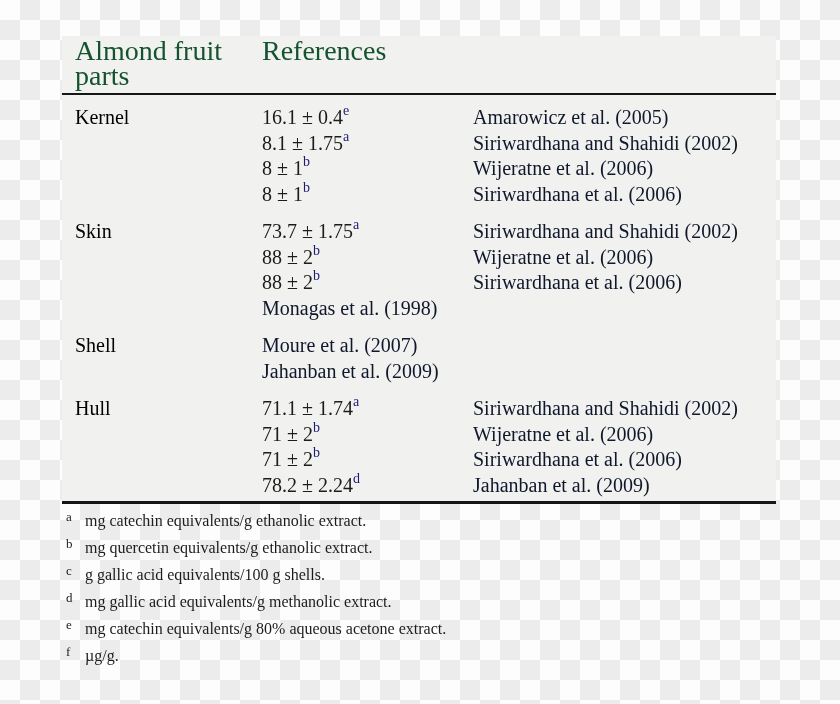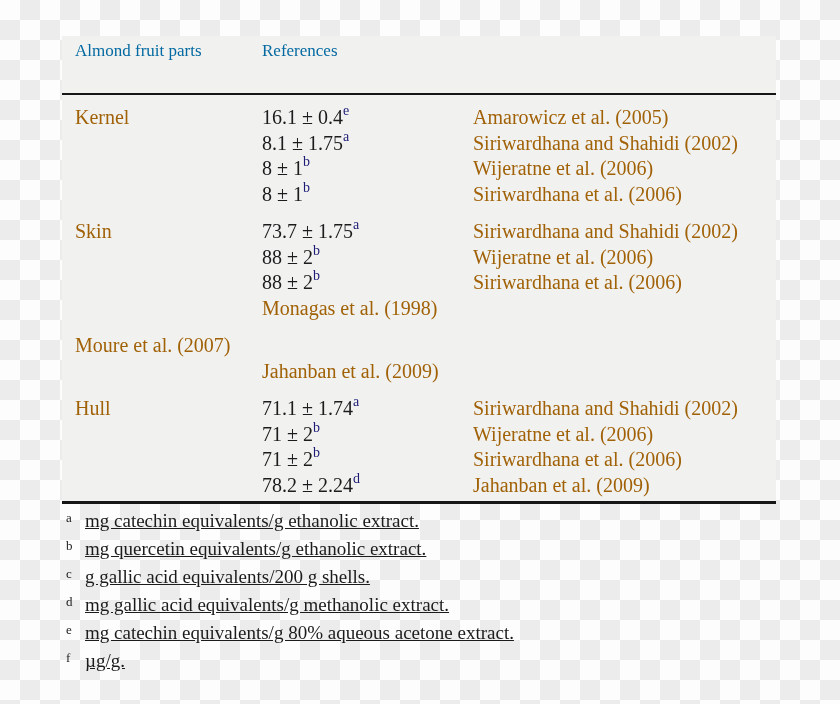--- a/index.html
+++ b/index.html
@@ -28,39 +28,39 @@
 
   .thead {
     display: grid;
     grid-template-columns: 187px 211px 1fr;
     box-sizing: border-box;
     height: 59px;
     padding: 2px 0 0 13px;
     border-bottom: 2px solid #161616;
   }
   .th {
-    font-size: 17px;
+    font-size: 28px;
     line-height: 25px;
-    color: #0369a1;
+    color: #14532d;
   }
   .th.c1 { max-width: 150px; }
   .th.c2 { max-width: 175px; }
 
   .tbody { padding: 10px 0 0 13px; }
   .tgroup { margin-bottom: 12px; }
   .trow {
     display: grid;
     grid-template-columns: 187px 211px 1fr;
     line-height: 25.5px;
     white-space: nowrap;
   }
   .cell { font-size: 20px; }
-  .cell.part { color: #a16207; }
+  .cell.part { color: #000000; }
   .cell.value { color: #1c1c1c; }
-  .cell.ref { color: #a16207; }
+  .cell.ref { color: #0f172a; }
 
   sup.vsup {
     font-size: 14px;
     line-height: 0;
     position: relative;
     top: -1px;
     vertical-align: super;
     color: #1b1b74;
   }
 
@@ -78,24 +78,23 @@
   .fn-sup {
     width: 19px;
     padding-left: 4px;
     font-size: 13px;
     position: relative;
     top: -5px;
     color: #1c1c1c;
     flex: 0 0 auto;
   }
   .fn-text {
-    font-size: 19px;
+    font-size: 16px;
     color: #1c1c1c;
     white-space: nowrap;
-    text-decoration: underline;
   }
 </style>
 </head>
 <body>
 
 <div class="stage">
   <div class="table-card">
     <div class="thead">
       <div class="th c1">Almond fruit parts</div>
       <div class="th c3">References</div>
@@ -139,20 +138,21 @@
             <div class="cell value"><span>88 ± 2</span><sup class="vsup">b</sup></div>
             <div class="cell ref">Siriwardhana et al. (2006)</div>
           </div>
           <div class="trow">
             <div class="cell part"></div>
             <div class="cell ref">Monagas et al. (1998)</div>
           </div>
         </div>
         <div class="tgroup">
           <div class="trow">
+            <div class="cell part">Shell</div>
             <div class="cell ref">Moure et al. (2007)</div>
           </div>
           <div class="trow">
             <div class="cell part"></div>
             <div class="cell ref">Jahanban et al. (2009)</div>
           </div>
         </div>
         <div class="tgroup">
           <div class="trow">
             <div class="cell part">Hull</div>
@@ -182,21 +182,21 @@
       <div class="fn">
         <span class="fn-sup">a</span>
         <span class="fn-text">mg catechin equivalents/g ethanolic extract.</span>
       </div>
       <div class="fn">
         <span class="fn-sup">b</span>
         <span class="fn-text">mg quercetin equivalents/g ethanolic extract.</span>
       </div>
       <div class="fn">
         <span class="fn-sup">c</span>
-        <span class="fn-text">g gallic acid equivalents/200 g shells.</span>
+        <span class="fn-text">g gallic acid equivalents/100 g shells.</span>
       </div>
       <div class="fn">
         <span class="fn-sup">d</span>
         <span class="fn-text">mg gallic acid equivalents/g methanolic extract.</span>
       </div>
       <div class="fn">
         <span class="fn-sup">e</span>
         <span class="fn-text">mg catechin equivalents/g 80% aqueous acetone extract.</span>
       </div>
       <div class="fn">

